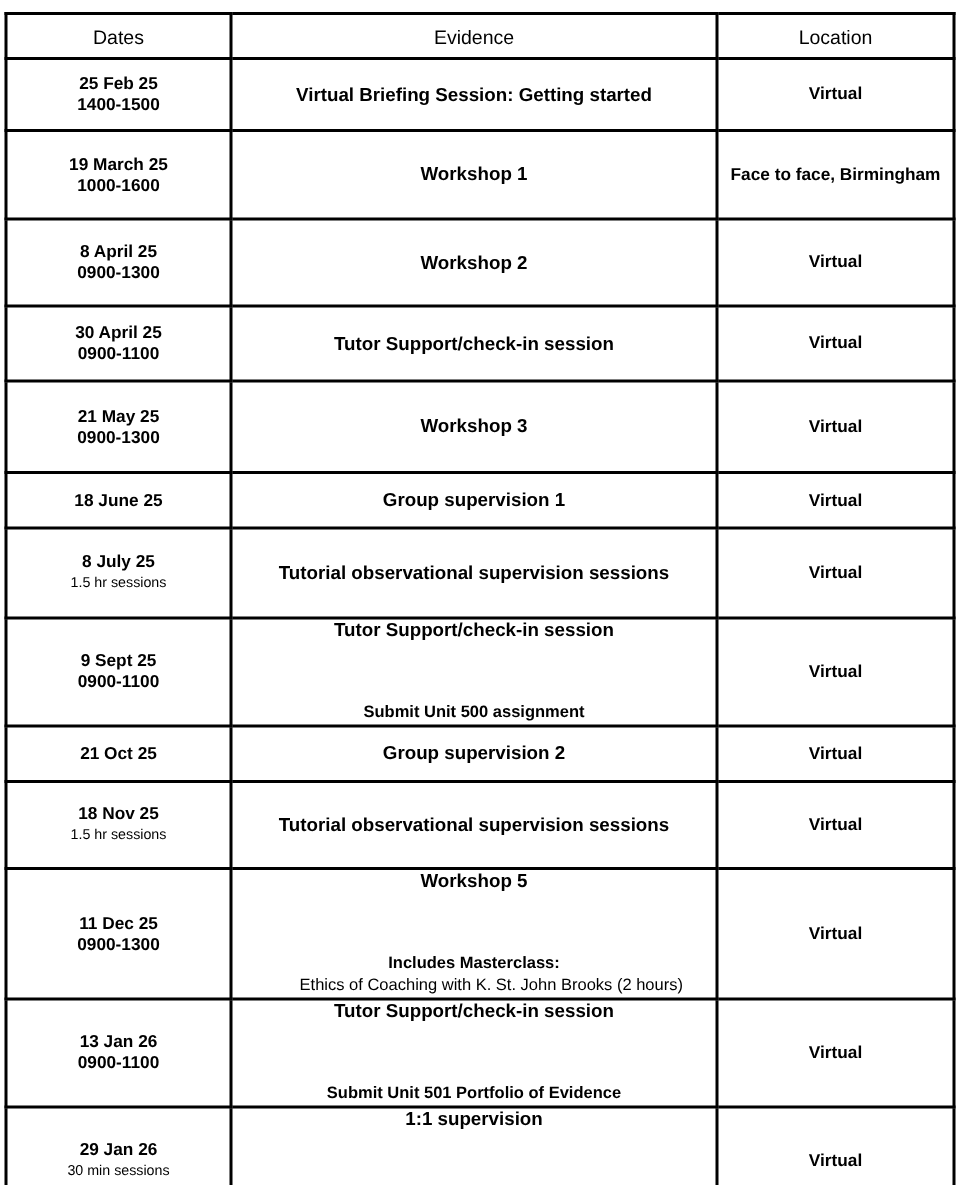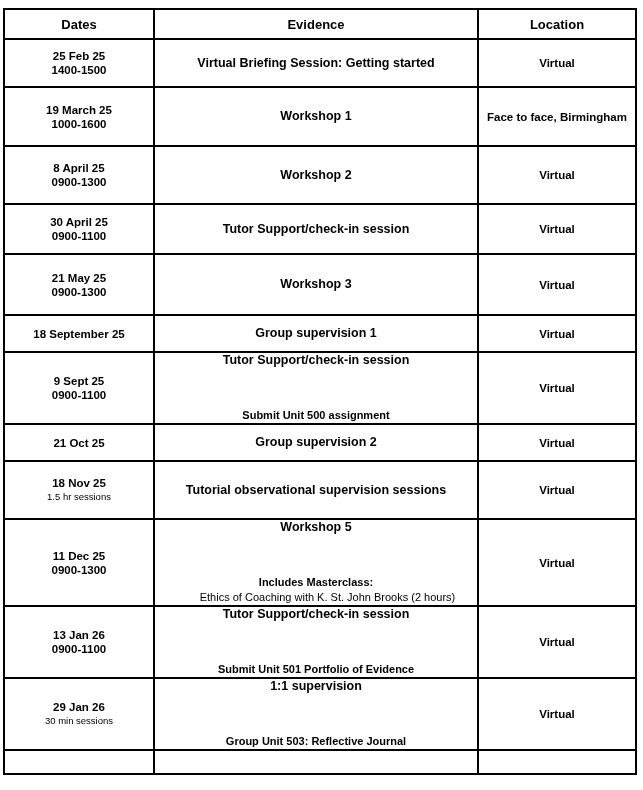--- a/index.html
+++ b/index.html
@@ -23,21 +23,21 @@
   table.schedule th,
   table.schedule td {
     border: 2px solid #000000;
     padding: 0;
     text-align: center;
     vertical-align: middle;
     overflow: visible;
   }
   th.hdr {
     font-size: 13px;
-    font-weight: bold;
+    font-weight: normal;
     height: 28px;
   }
   th.hdr-location {
     vertical-align: top;
     padding-top: 4px;
   }
   td.date-cell {
     font-weight: bold;
     font-size: 11.5px;
     line-height: 14px;
@@ -121,24 +121,34 @@
             <div class="date-main">21 May 25</div>
             <div class="date-sub">0900-1300</div>
           </td>
           <td class="activity-cell">
             <div class="act-line main">Workshop 3</div>
           </td>
           <td class="location-cell">Virtual</td>
         </tr>
         <tr style="height: 37px;">
           <td class="date-cell">
-            <div class="date-main">18 September 25</div>
+            <div class="date-main">18 June 25</div>
           </td>
           <td class="activity-cell">
             <div class="act-line main">Group supervision 1</div>
+          </td>
+          <td class="location-cell">Virtual</td>
+        </tr>
+        <tr style="height: 60px;">
+          <td class="date-cell">
+            <div class="date-main">8 July 25</div>
+            <div class="date-sub small">1.5 hr sessions</div>
+          </td>
+          <td class="activity-cell">
+            <div class="act-line main">Tutorial observational supervision sessions</div>
           </td>
           <td class="location-cell">Virtual</td>
         </tr>
         <tr style="height: 57px;">
           <td class="date-cell">
             <div class="date-main">9 Sept 25</div>
             <div class="date-sub">0900-1100</div>
           </td>
           <td class="activity-cell">
             <div class="act-line main">Tutor Support/check-in session</div>

